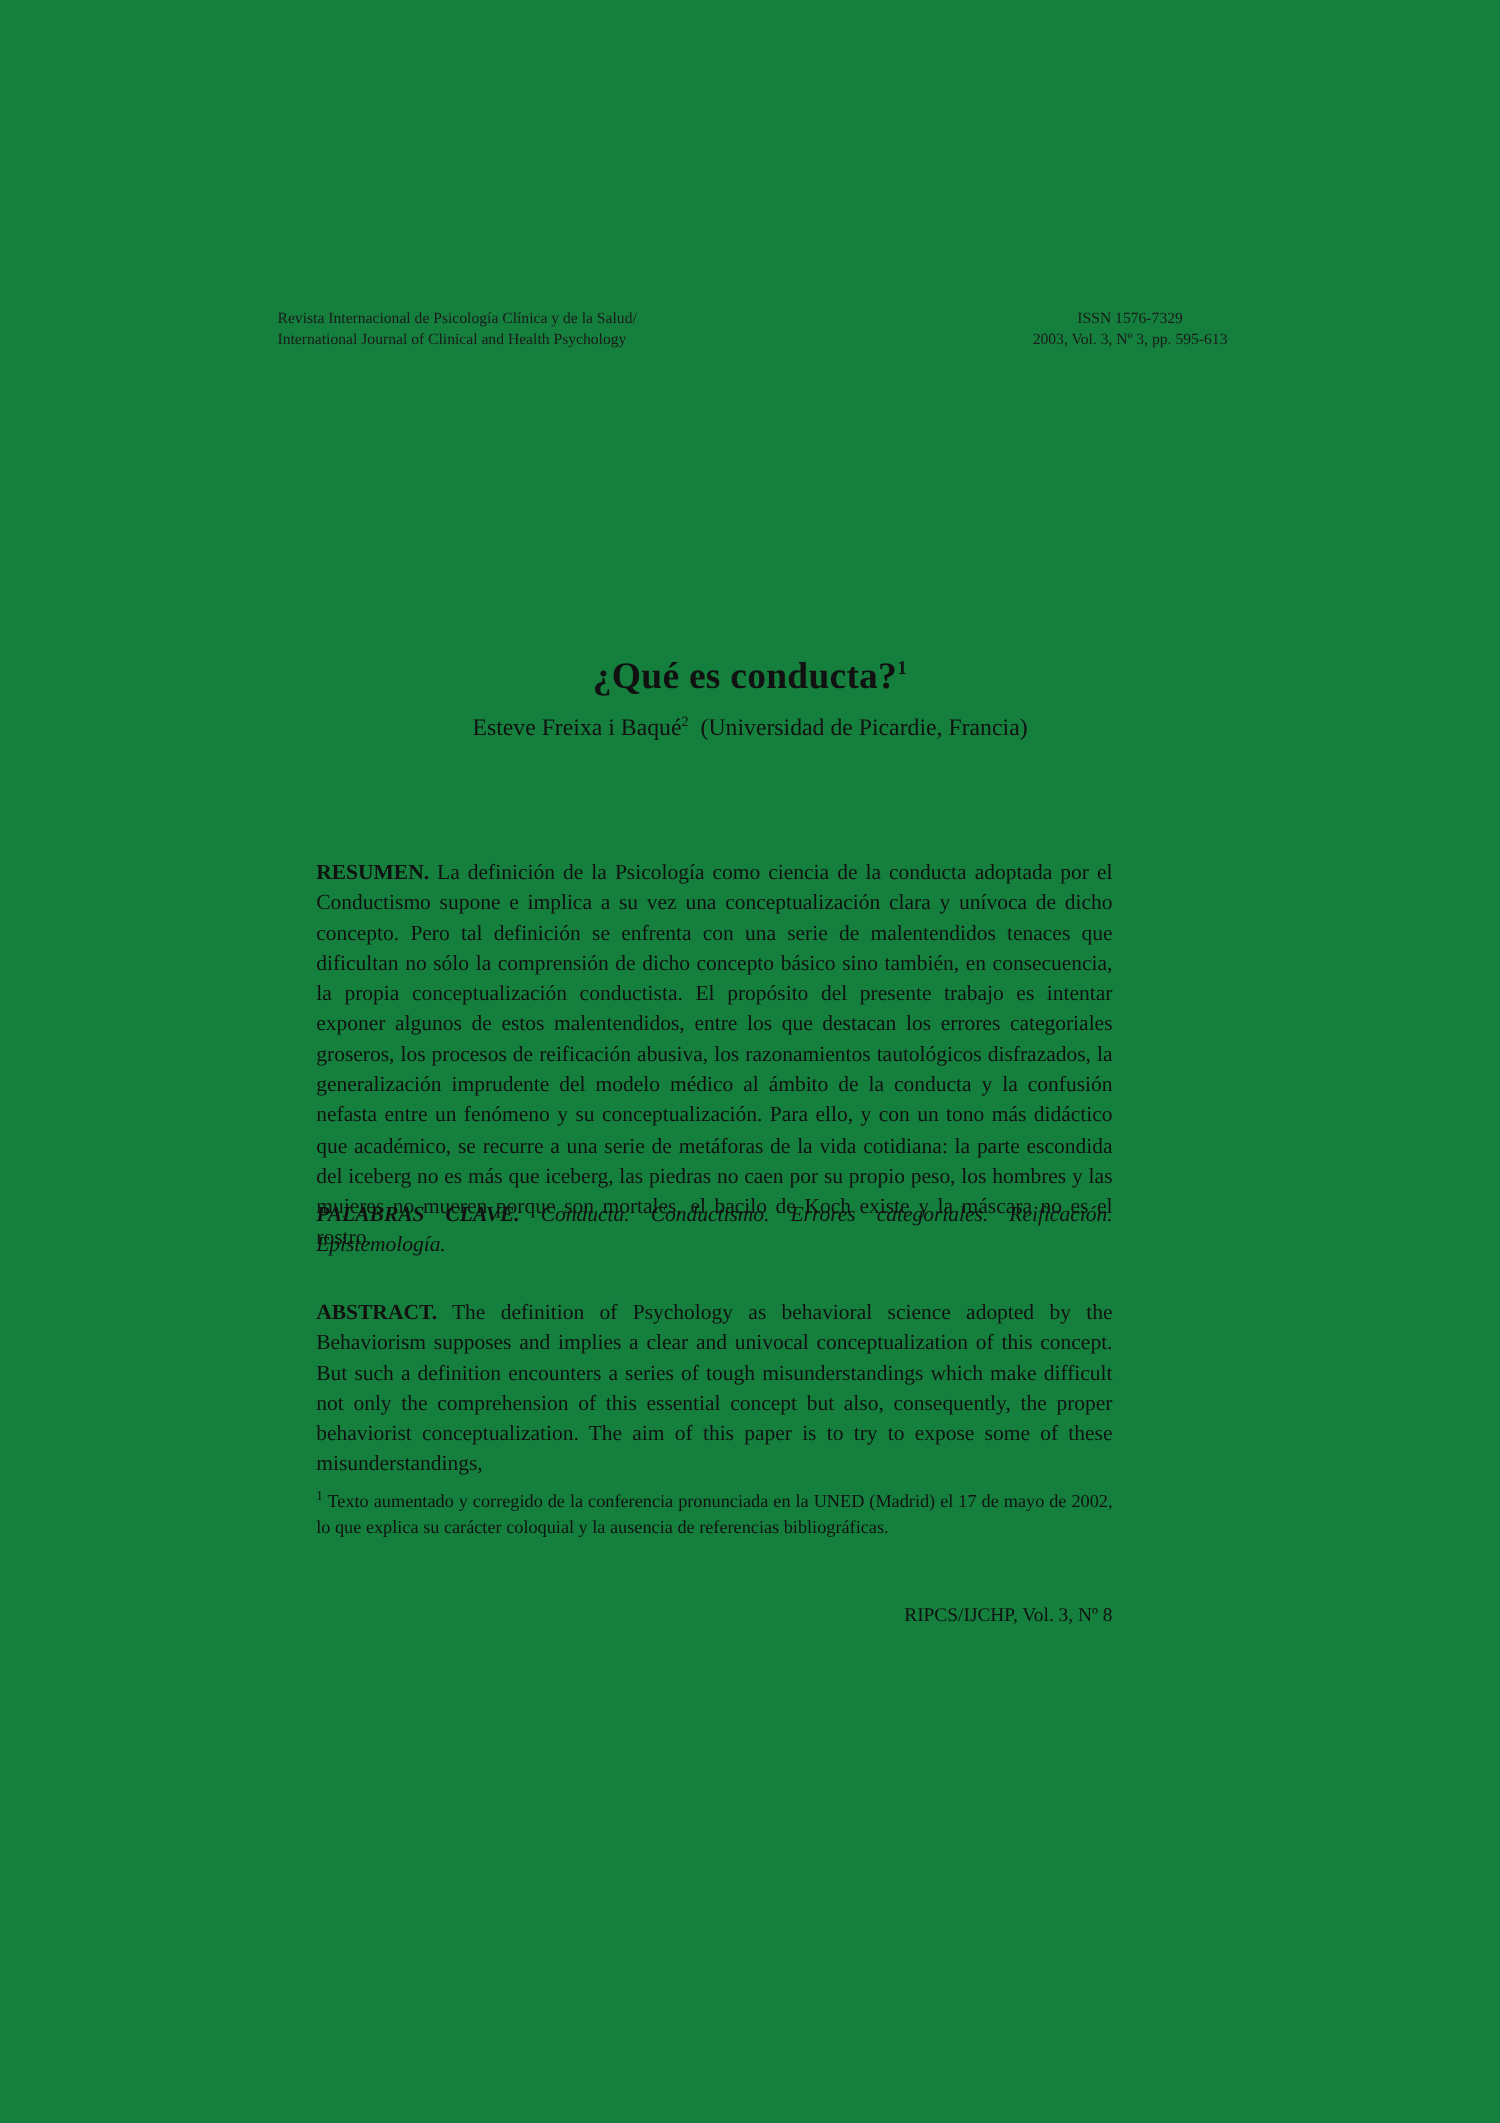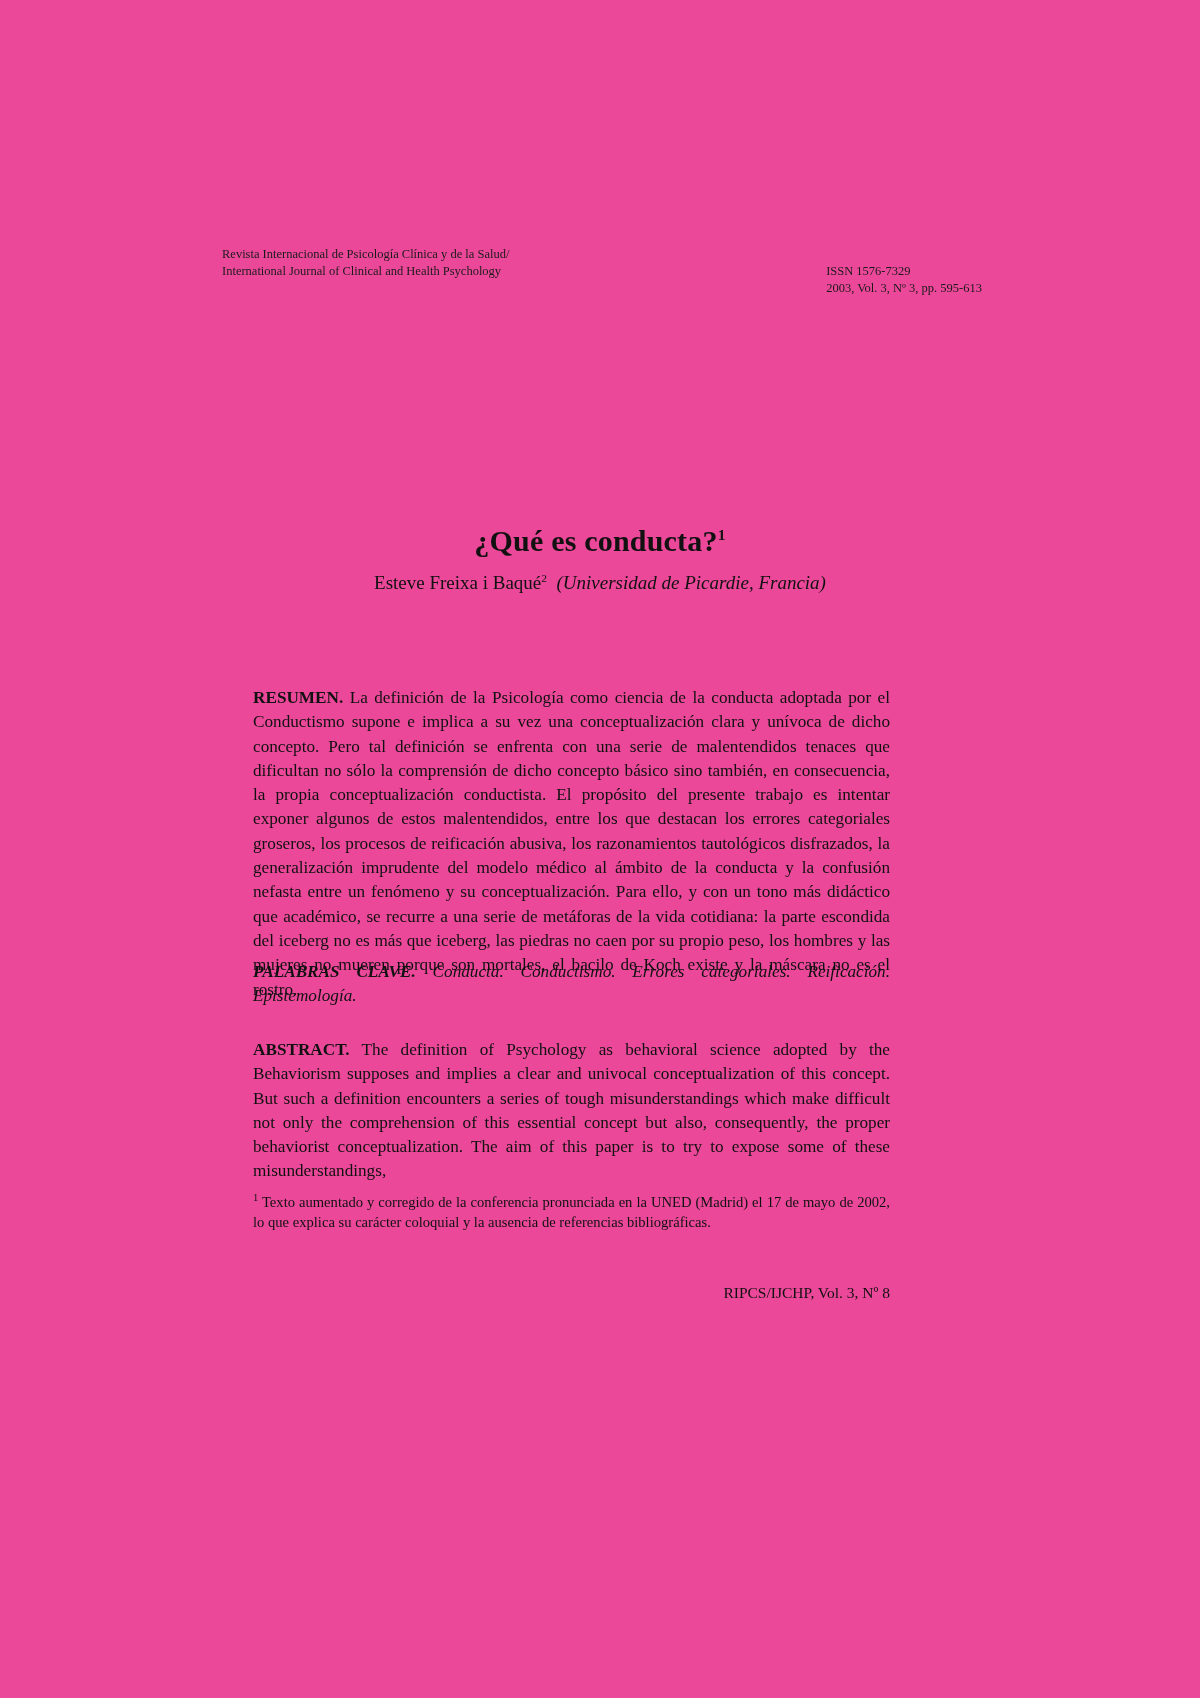--- a/index.html
+++ b/index.html
@@ -14,38 +14,38 @@
     color: #111111;
     position: relative;
     overflow: hidden;
   }
 
   .page {
     position: absolute;
     left: 0; top: 0;
     width: 1200px;
     height: 1698px;
-    background: #ec4899;
+    background: #15803d;
   }
 
   
   .running-head {
     position: absolute;
     left: 222px;
     top: 246px;
     width: 760px;
     display: flex;
     justify-content: space-between;
     align-items: flex-start;
     font-size: 12.5px;
     line-height: 16.5px;
     color: #1a1a1a;
   }
   .running-head .rh-left { text-align: left; }
-  .running-head .rh-right { text-align: left; margin-top: 17px; }
+  .running-head .rh-right { text-align: center; }
 
   
   .title {
     position: absolute;
     left: 0;
     top: 524px;
     width: 1200px;
     text-align: center;
     font-size: 30px;
     font-weight: bold;
@@ -64,21 +64,20 @@
     width: 1200px;
     text-align: center;
     font-size: 19px;
     line-height: 26px;
   }
   .authors sup {
     font-size: 0.6em;
     vertical-align: super;
   }
   .authors .affil {
-    font-style: italic;
     margin-top: 44px;
   }
 
   .dates {
     position: absolute;
     left: 0;
     top: 612px;
     width: 1200px;
     text-align: center;
     font-size: 15.5px;

